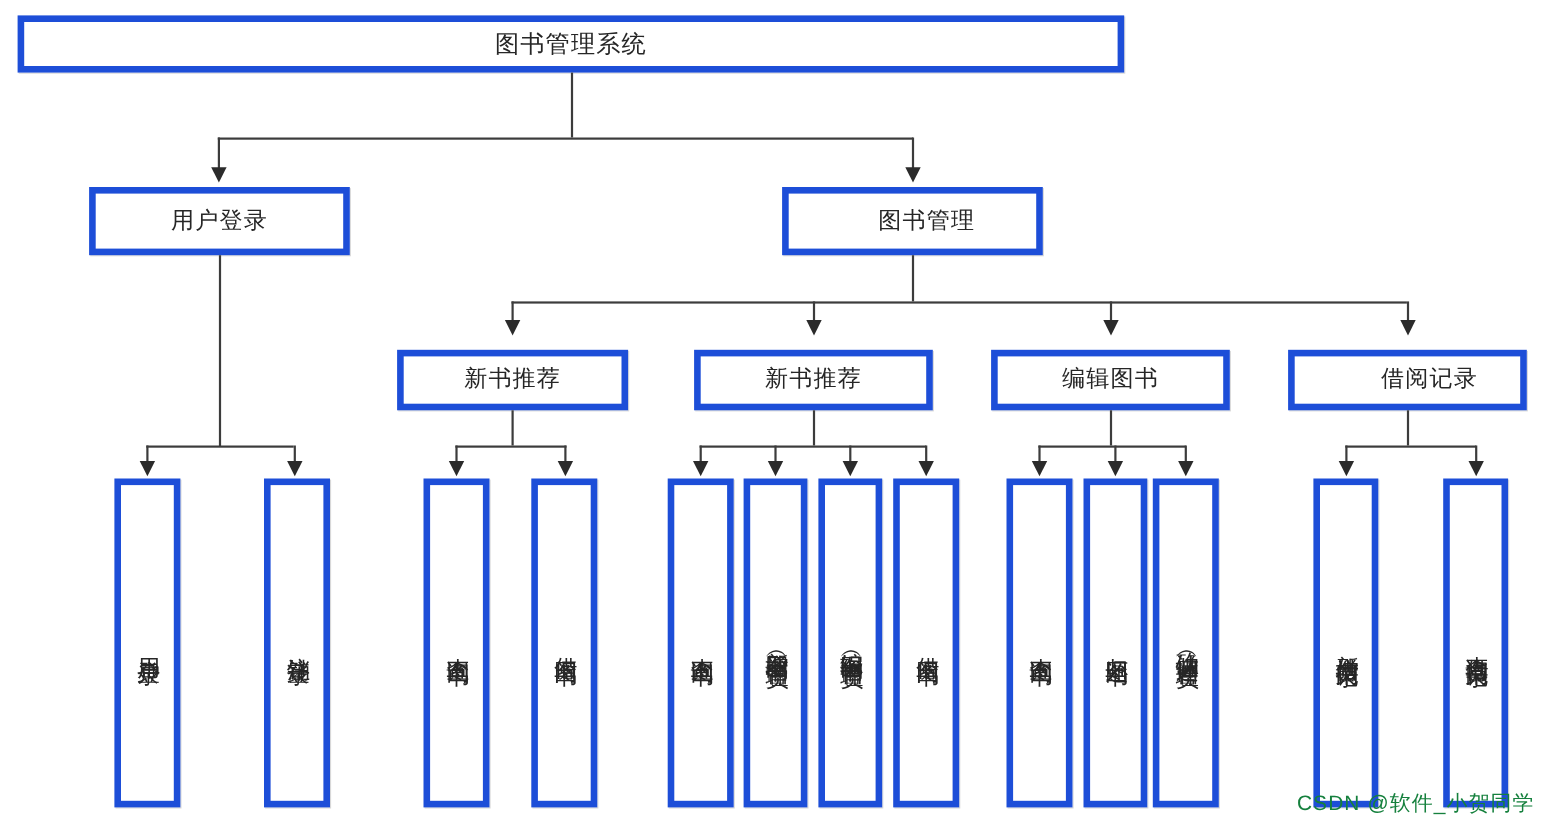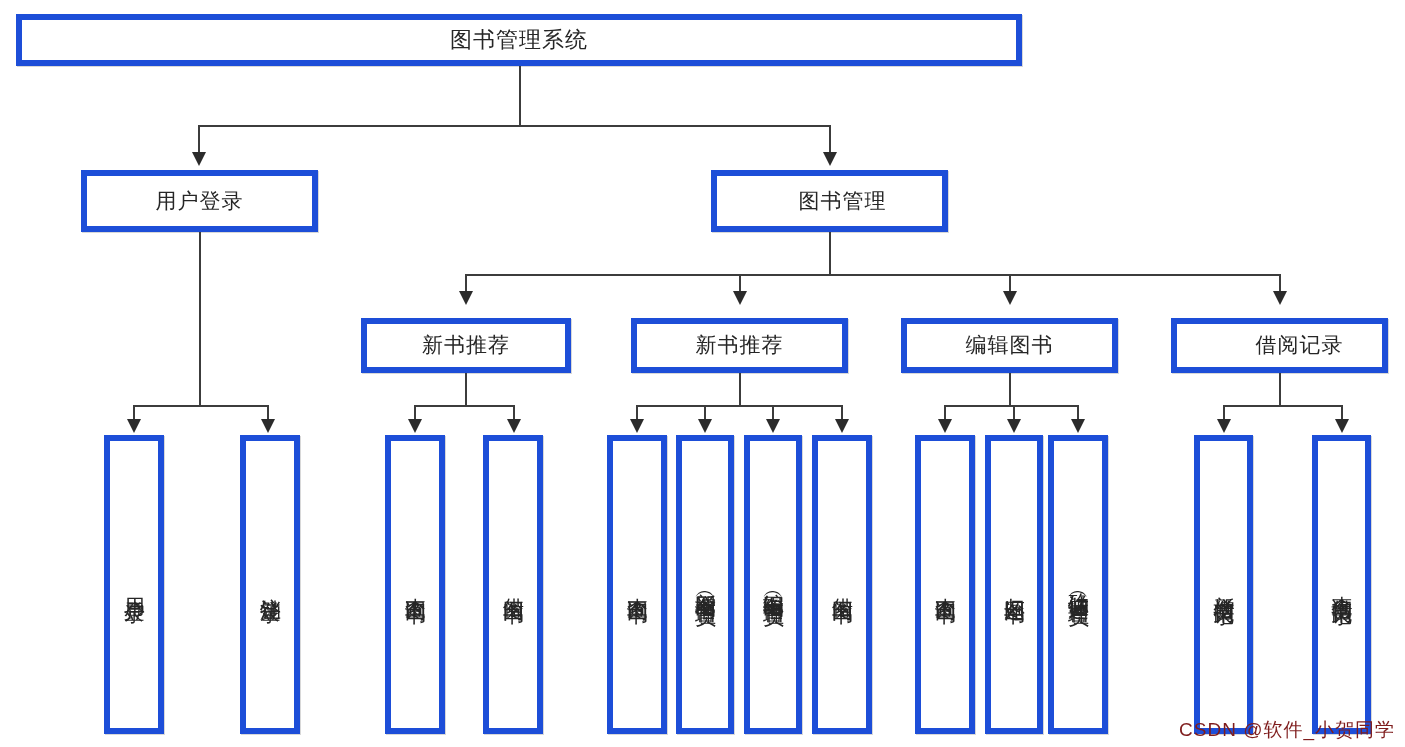--- a/index.html
+++ b/index.html
@@ -63,21 +63,21 @@
     border-left:7px solid transparent;
     border-right:7px solid transparent;
     border-top:14px solid #2b2b2b;
   }
   
   #watermark{
     position:absolute;
     right:10px;
     bottom:4px;
     font-size:19px;
-    color:#7f1d1d;
+    color:#15803d;
     letter-spacing:1px;
     white-space:nowrap;
     user-select:none;
   }
 </style>
 </head>
 <body>
 
 <div id="canvas">
 

